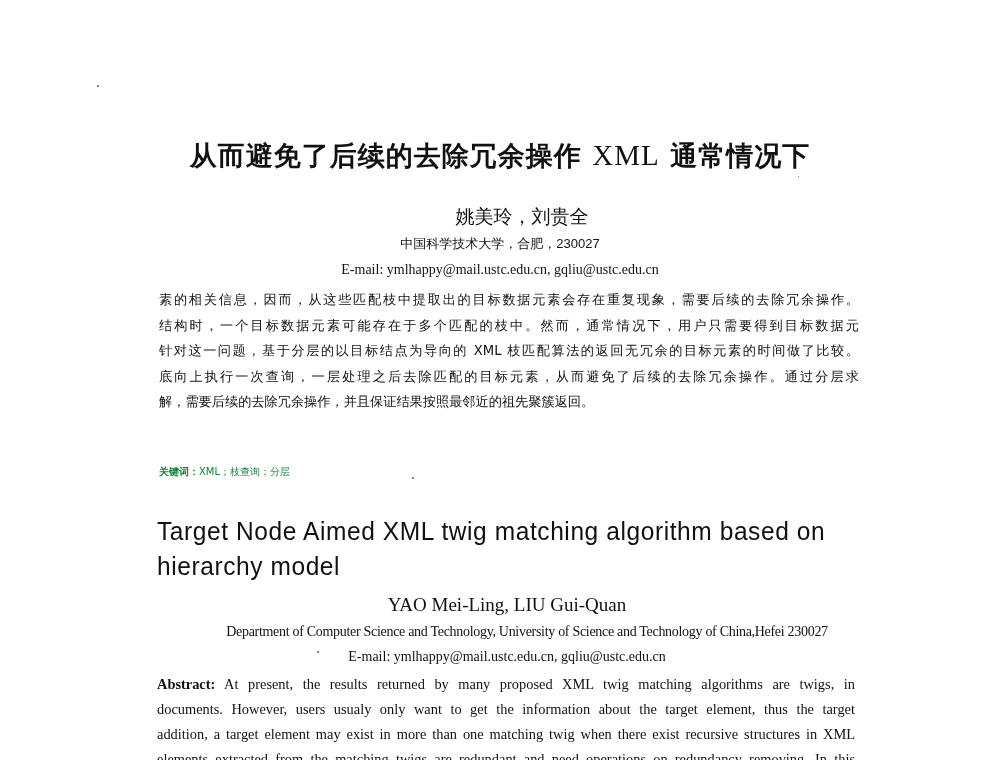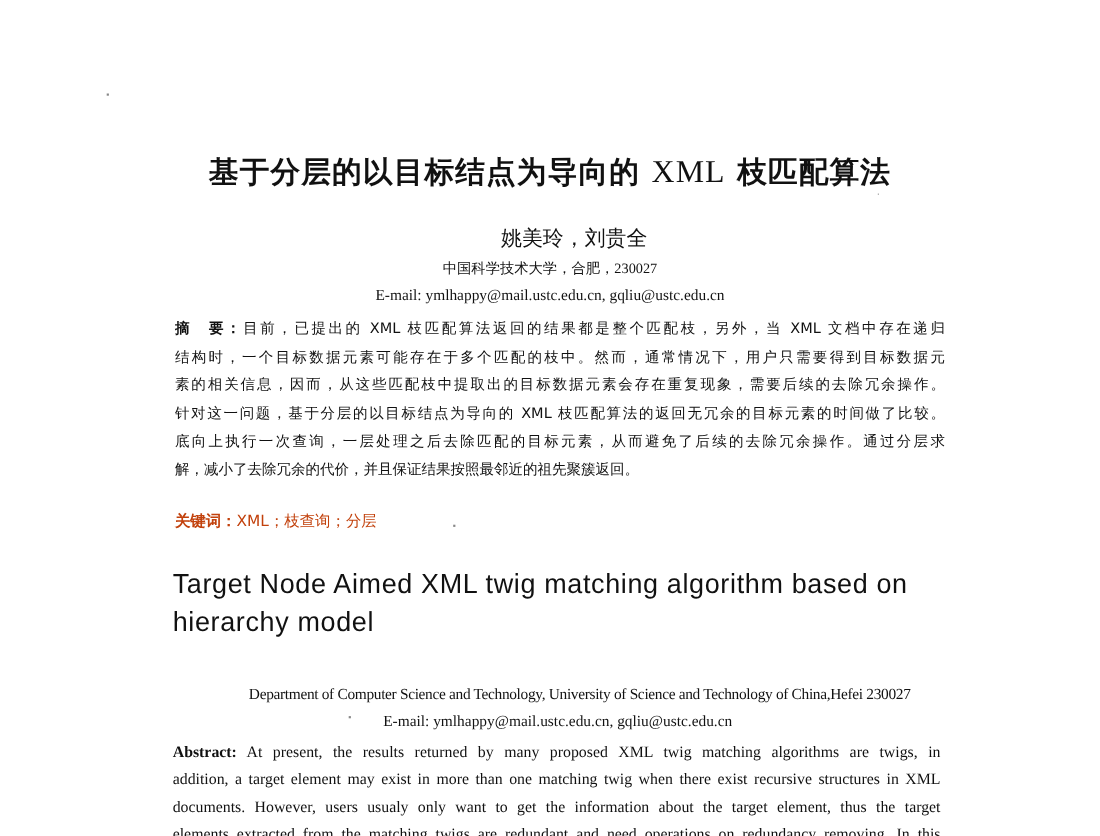--- a/index.html
+++ b/index.html
@@ -50,21 +50,21 @@
     font-family: "DejaVu Serif", serif;
     font-size: 19px;
     color: #111;
     padding-left: 44px;
   }
   .cn-affil {
     position: absolute;
     left: 0; right: 0;
     top: 235px;
     text-align: center;
-    font-family: Liberation Serif, serif;
+    font-family: Liberation Sans, sans-serif;
     font-size: 13px;
     color: #111;
   }
   .cn-email {
     position: absolute;
     left: 0; right: 0;
     top: 262px;
     text-align: center;
     font-family: "Liberation Serif", serif;
     font-size: 14px;
@@ -92,22 +92,22 @@
     text-align-last: left;
   }
   .cn-abstract .label {
     font-weight: bold;
   }
   .cn-keywords {
     position: absolute;
     left: 159px;
     top: 465px;
     font-family: "DejaVu Sans", sans-serif;
-    font-size: 14px;
-    color: #c2410c;
+    font-size: 10px;
+    color: #15803d;
   }
   .cn-keywords .label { font-weight: bold; }
   .en-title {
     position: absolute;
     left: 157px;
     top: 514px;
     width: 710px;
     font-family: "Liberation Sans", sans-serif;
     font-size: 25px;
     line-height: 35px;
@@ -171,50 +171,50 @@
 <body>
 
 <div class="page">
 
   <span class="speck" style="left:97px;top:85px;"></span>
   <span class="speck" style="left:798px;top:176px;width:1px;height:1px;"></span>
   <span class="speck" style="left:412px;top:477px;width:2px;height:2px;"></span>
   <span class="speck" style="left:317px;top:651px;width:2px;height:2px;"></span>
 
   <div class="cn-title">
-    <span>基于分层的以目标结点为导向的</span>
+    <span>从而避免了后续的去除冗余操作</span>
     <span class="latin">XML</span>
-    <span>枝匹配算法</span>
+    <span>通常情况下</span>
   </div>
 
   <div class="cn-authors">姚美玲，刘贵全</div>
   <div class="cn-affil">中国科学技术大学，合肥，230027</div>
   <div class="cn-email">E-mail: ymlhappy@mail.ustc.edu.cn, gqliu@ustc.edu.cn</div>
 
   <div class="cn-abstract">
-    <span class="line"><span class="label">摘　要：</span><span>目前，已提出的 XML 枝匹配算法返回的结果都是整个匹配枝，另外，当 XML 文档中存在递归</span></span>
+    <span class="line">素的相关信息，因而，从这些匹配枝中提取出的目标数据元素会存在重复现象，需要后续的去除冗余操作。</span>
     <span class="line">结构时，一个目标数据元素可能存在于多个匹配的枝中。然而，通常情况下，用户只需要得到目标数据元</span>
-    <span class="line">素的相关信息，因而，从这些匹配枝中提取出的目标数据元素会存在重复现象，需要后续的去除冗余操作。</span>
     <span class="line">针对这一问题，基于分层的以目标结点为导向的 XML 枝匹配算法的返回无冗余的目标元素的时间做了比较。</span>
     <span class="line">底向上执行一次查询，一层处理之后去除匹配的目标元素，从而避免了后续的去除冗余操作。通过分层求</span>
-    <span class="line last">解，减小了去除冗余的代价，并且保证结果按照最邻近的祖先聚簇返回。</span>
+    <span class="line last">解，需要后续的去除冗余操作，并且保证结果按照最邻近的祖先聚簇返回。</span>
   </div>
 
   <div class="cn-keywords">
     <span class="label">关键词：</span><span>XML；枝查询；分层</span>
   </div>
 
   <div class="en-title">
     <div>Target Node Aimed XML twig matching algorithm based on</div>
     <div>hierarchy model</div>
   </div>
 
+  <div class="en-authors">YAO Mei-Ling, LIU Gui-Quan</div>
   <div class="en-affil">Department of Computer Science and Technology, University of Science and Technology of China,Hefei 230027</div>
   <div class="en-email">E-mail: ymlhappy@mail.ustc.edu.cn, gqliu@ustc.edu.cn</div>
 
   <div class="en-abstract">
     <span class="line"><span class="label">Abstract:</span><span> At present, the results returned by many proposed XML twig matching algorithms are twigs, in</span></span>
+    <span class="line">documents. However, users usualy only want to get the information about the target element, thus the target</span>
     <span class="line">addition, a target element may exist in more than one matching twig when there exist recursive structures in XML</span>
-    <span class="line">documents. However, users usualy only want to get the information about the target element, thus the target</span>
     <span class="line">elements extracted from the matching twigs are redundant and need operations on redundancy removing. In this</span>
   </div>
 
 </div>
 
 </body></html>

